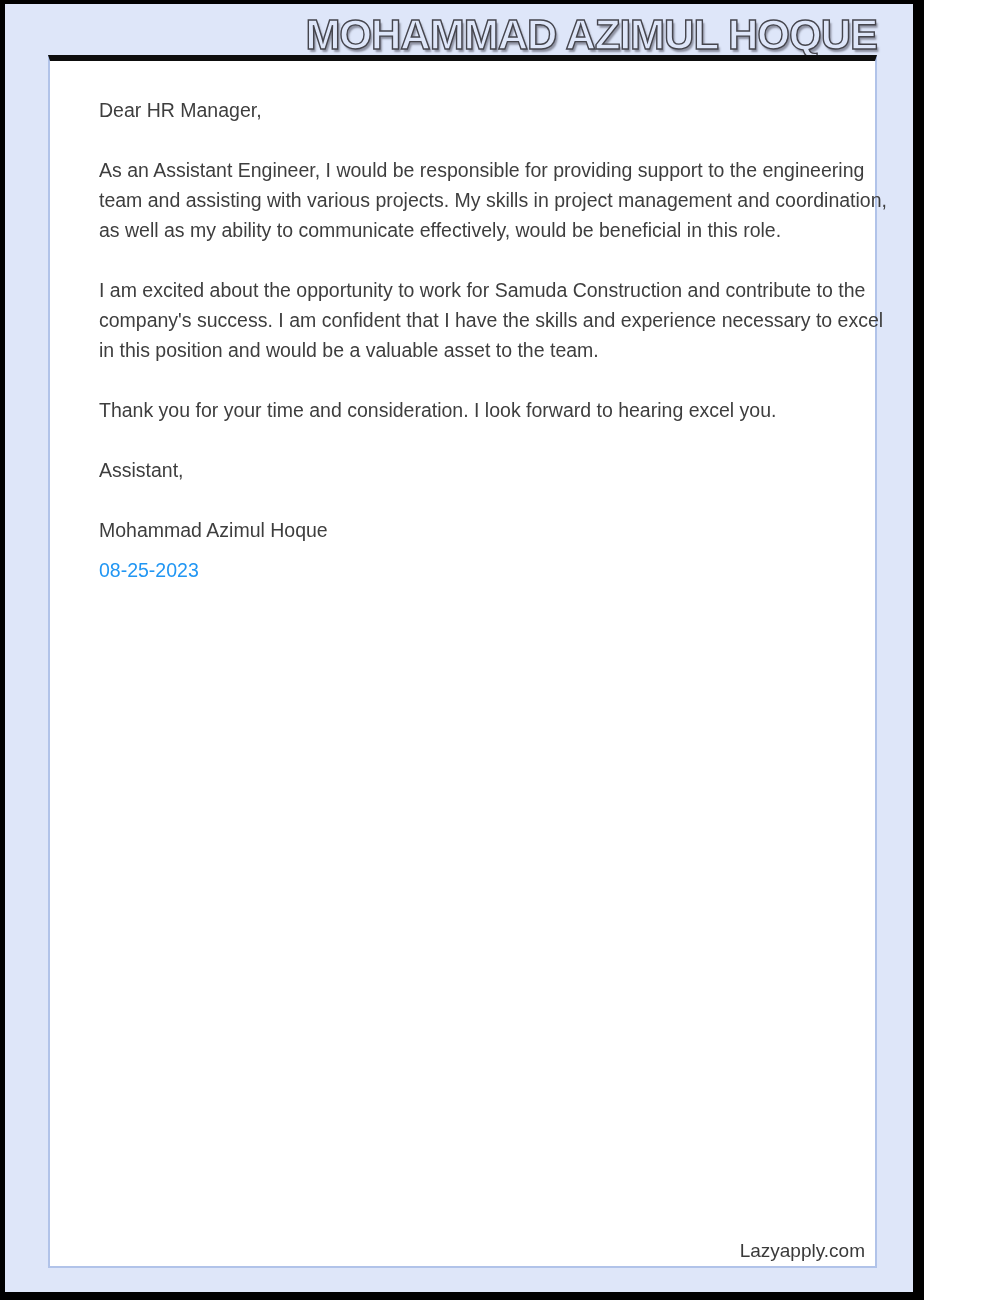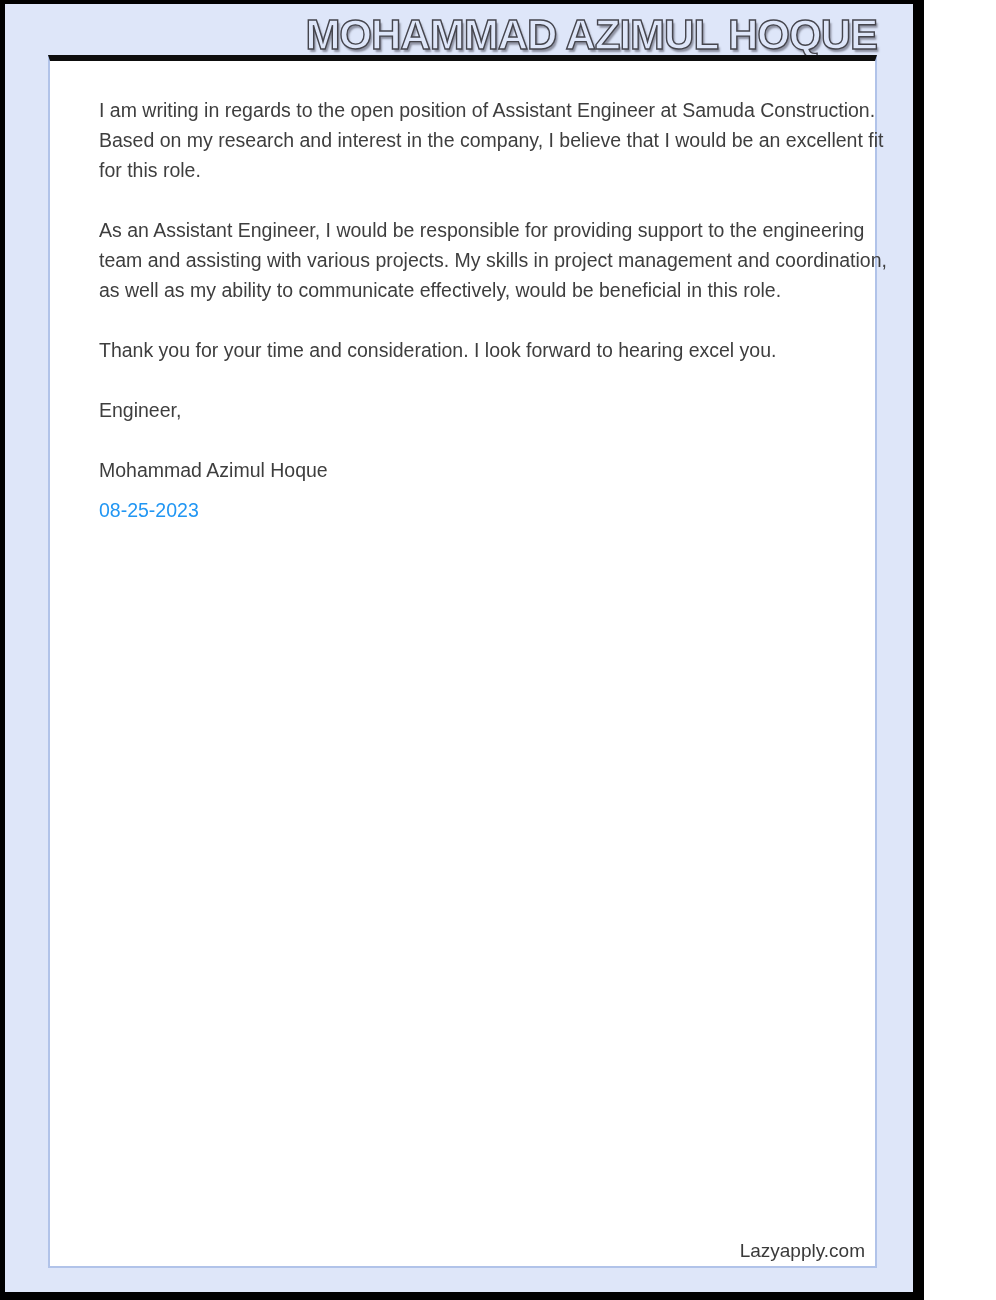--- a/index.html
+++ b/index.html
@@ -72,23 +72,24 @@
 </head>
 <body>
 
 <div class="page">
   <div class="header">
     <h1 class="title">MOHAMMAD AZIMUL HOQUE</h1>
   </div>
 
   <div class="doc">
     <div class="letter">
-      <p>I am writing in regards to the open position of Assistant Engineer at Samuda Construction. Based on my research and interest in the company, I believe that I would be an excellent fit for this role.</p>
+      <p>Dear HR Manager,</p>
       <p>As an Assistant Engineer, I would be responsible for providing support to the engineering team and assisting with various projects. My skills in project management and coordination, as well as my ability to communicate effectively, would be beneficial in this role.</p>
+      <p>I am excited about the opportunity to work for Samuda Construction and contribute to the company's success. I am confident that I have the skills and experience necessary to excel in this position and would be a valuable asset to the team.</p>
       <p>Thank you for your time and consideration. I look forward to hearing excel you.</p>
-      <p>Engineer,</p>
+      <p>Assistant,</p>
       <p class="signature">Mohammad Azimul Hoque</p>
       <p class="date">08-25-2023</p>
     </div>
 
     <div class="watermark">Lazyapply.com</div>
   </div>
 </div>
 
 </body></html>

